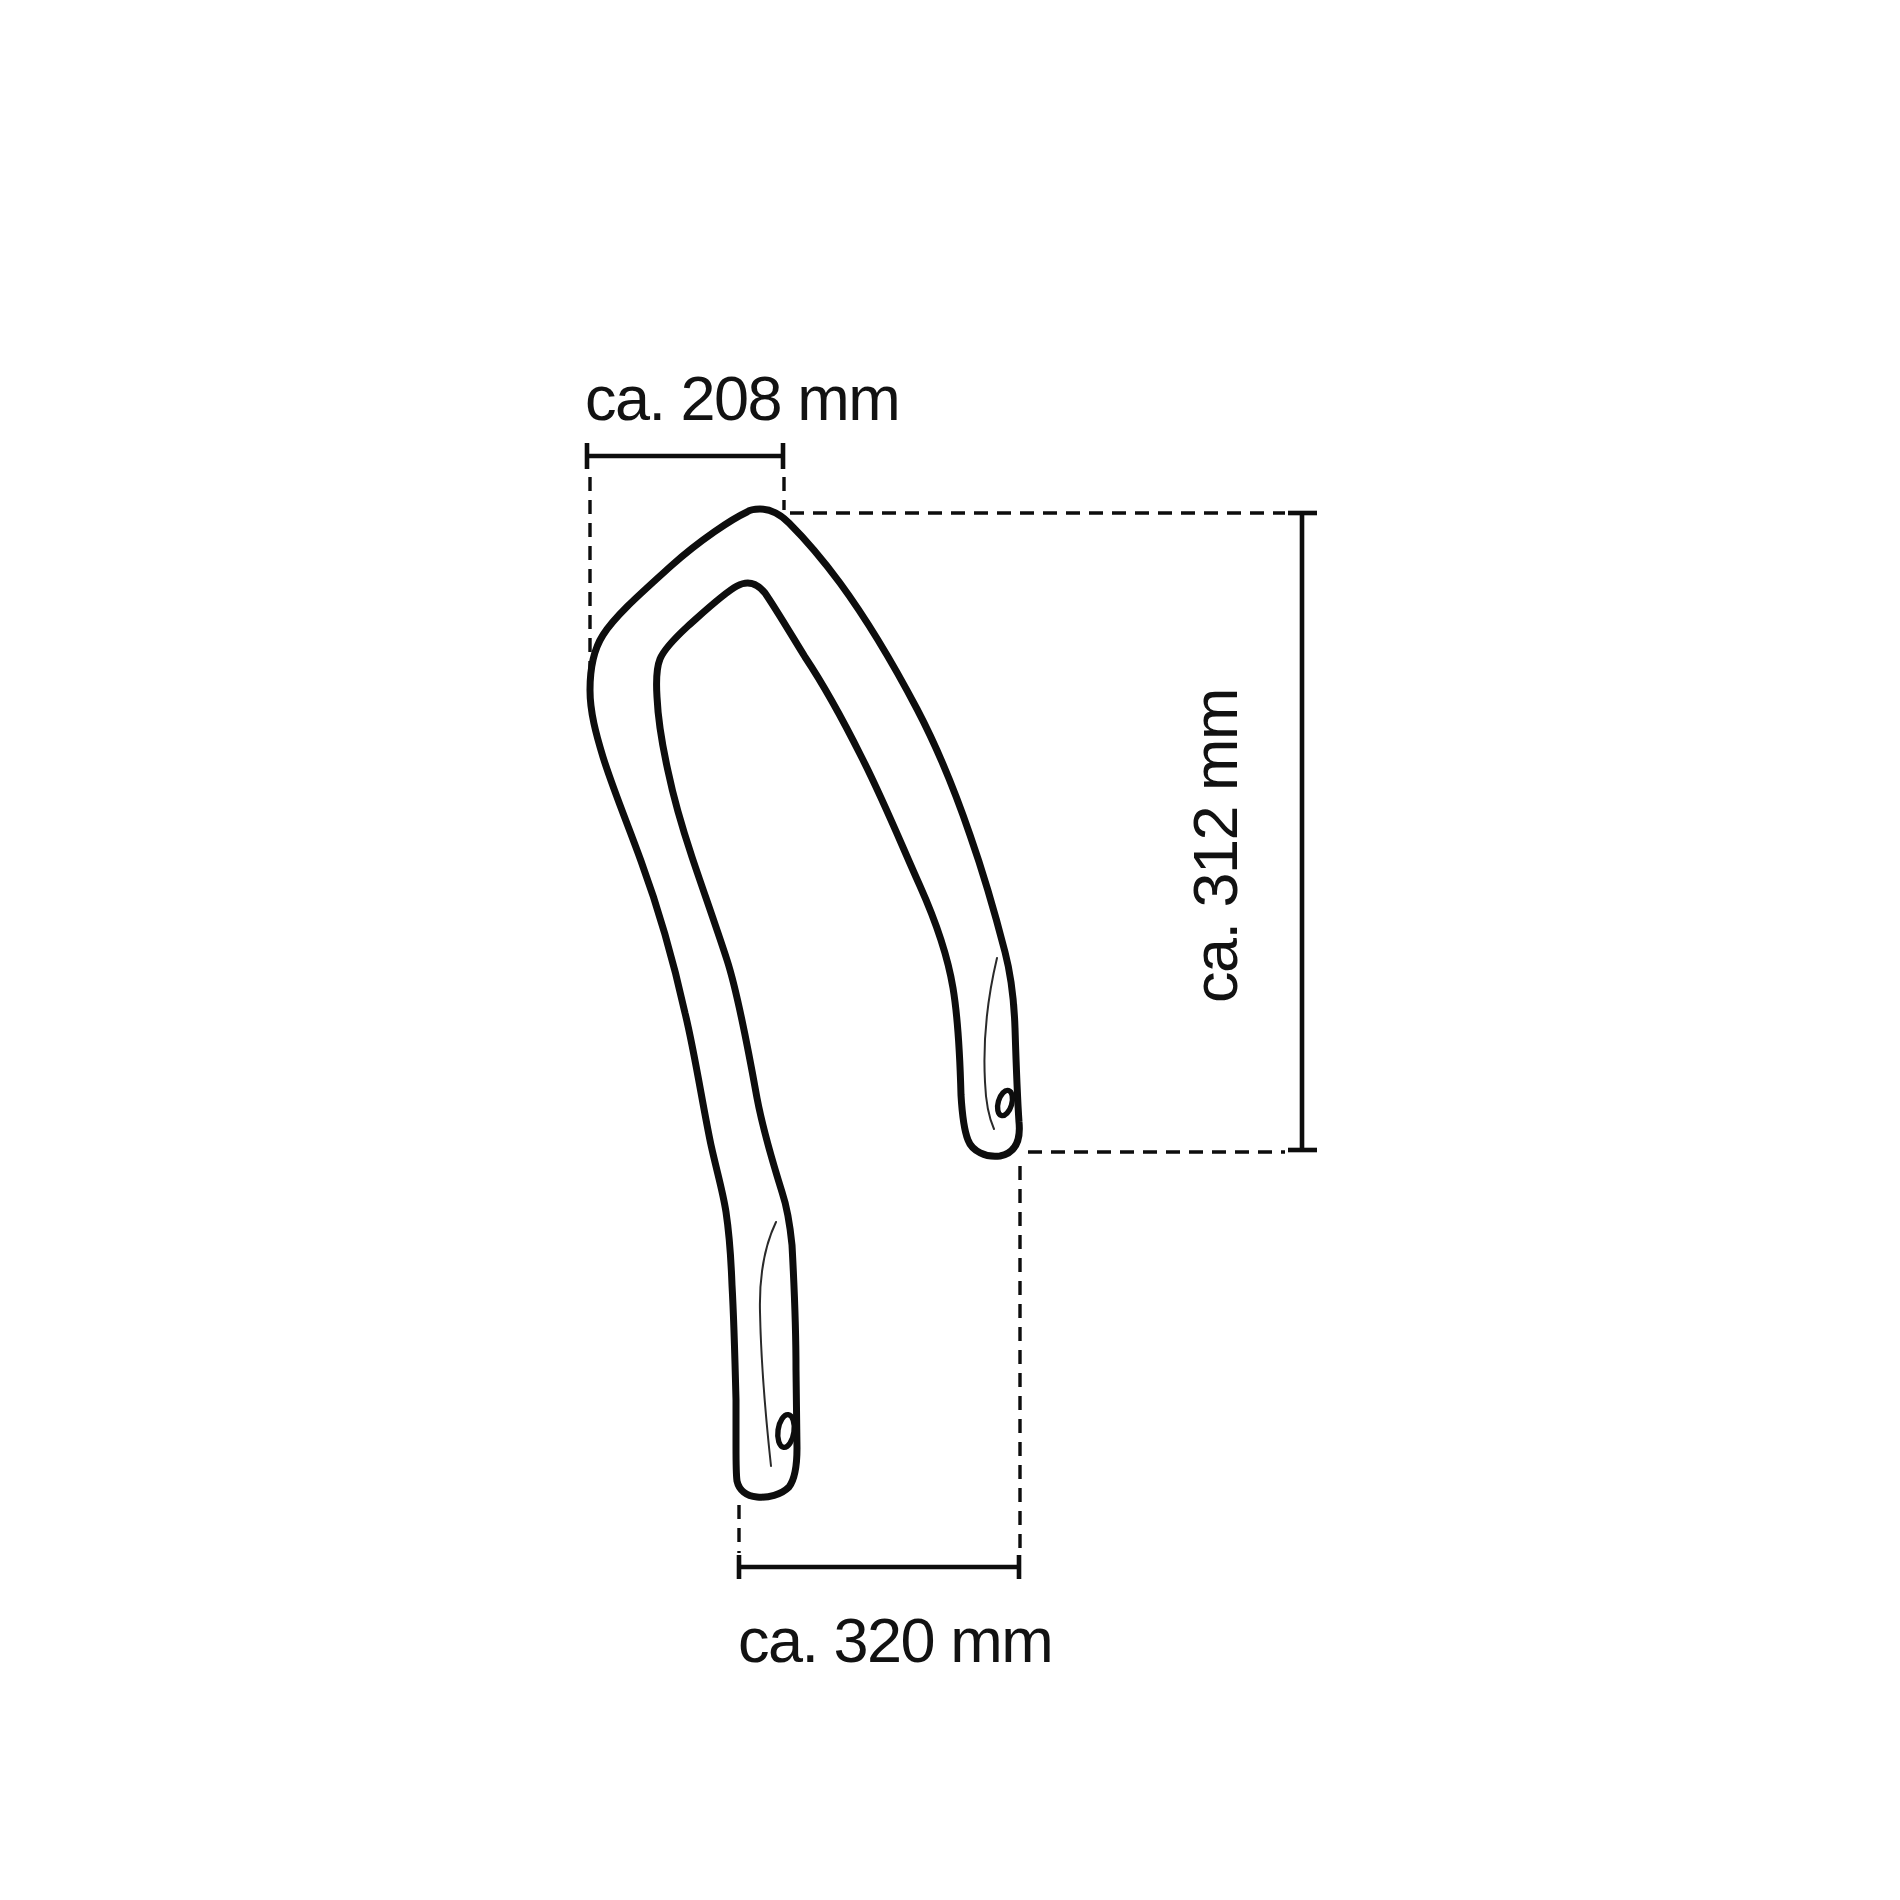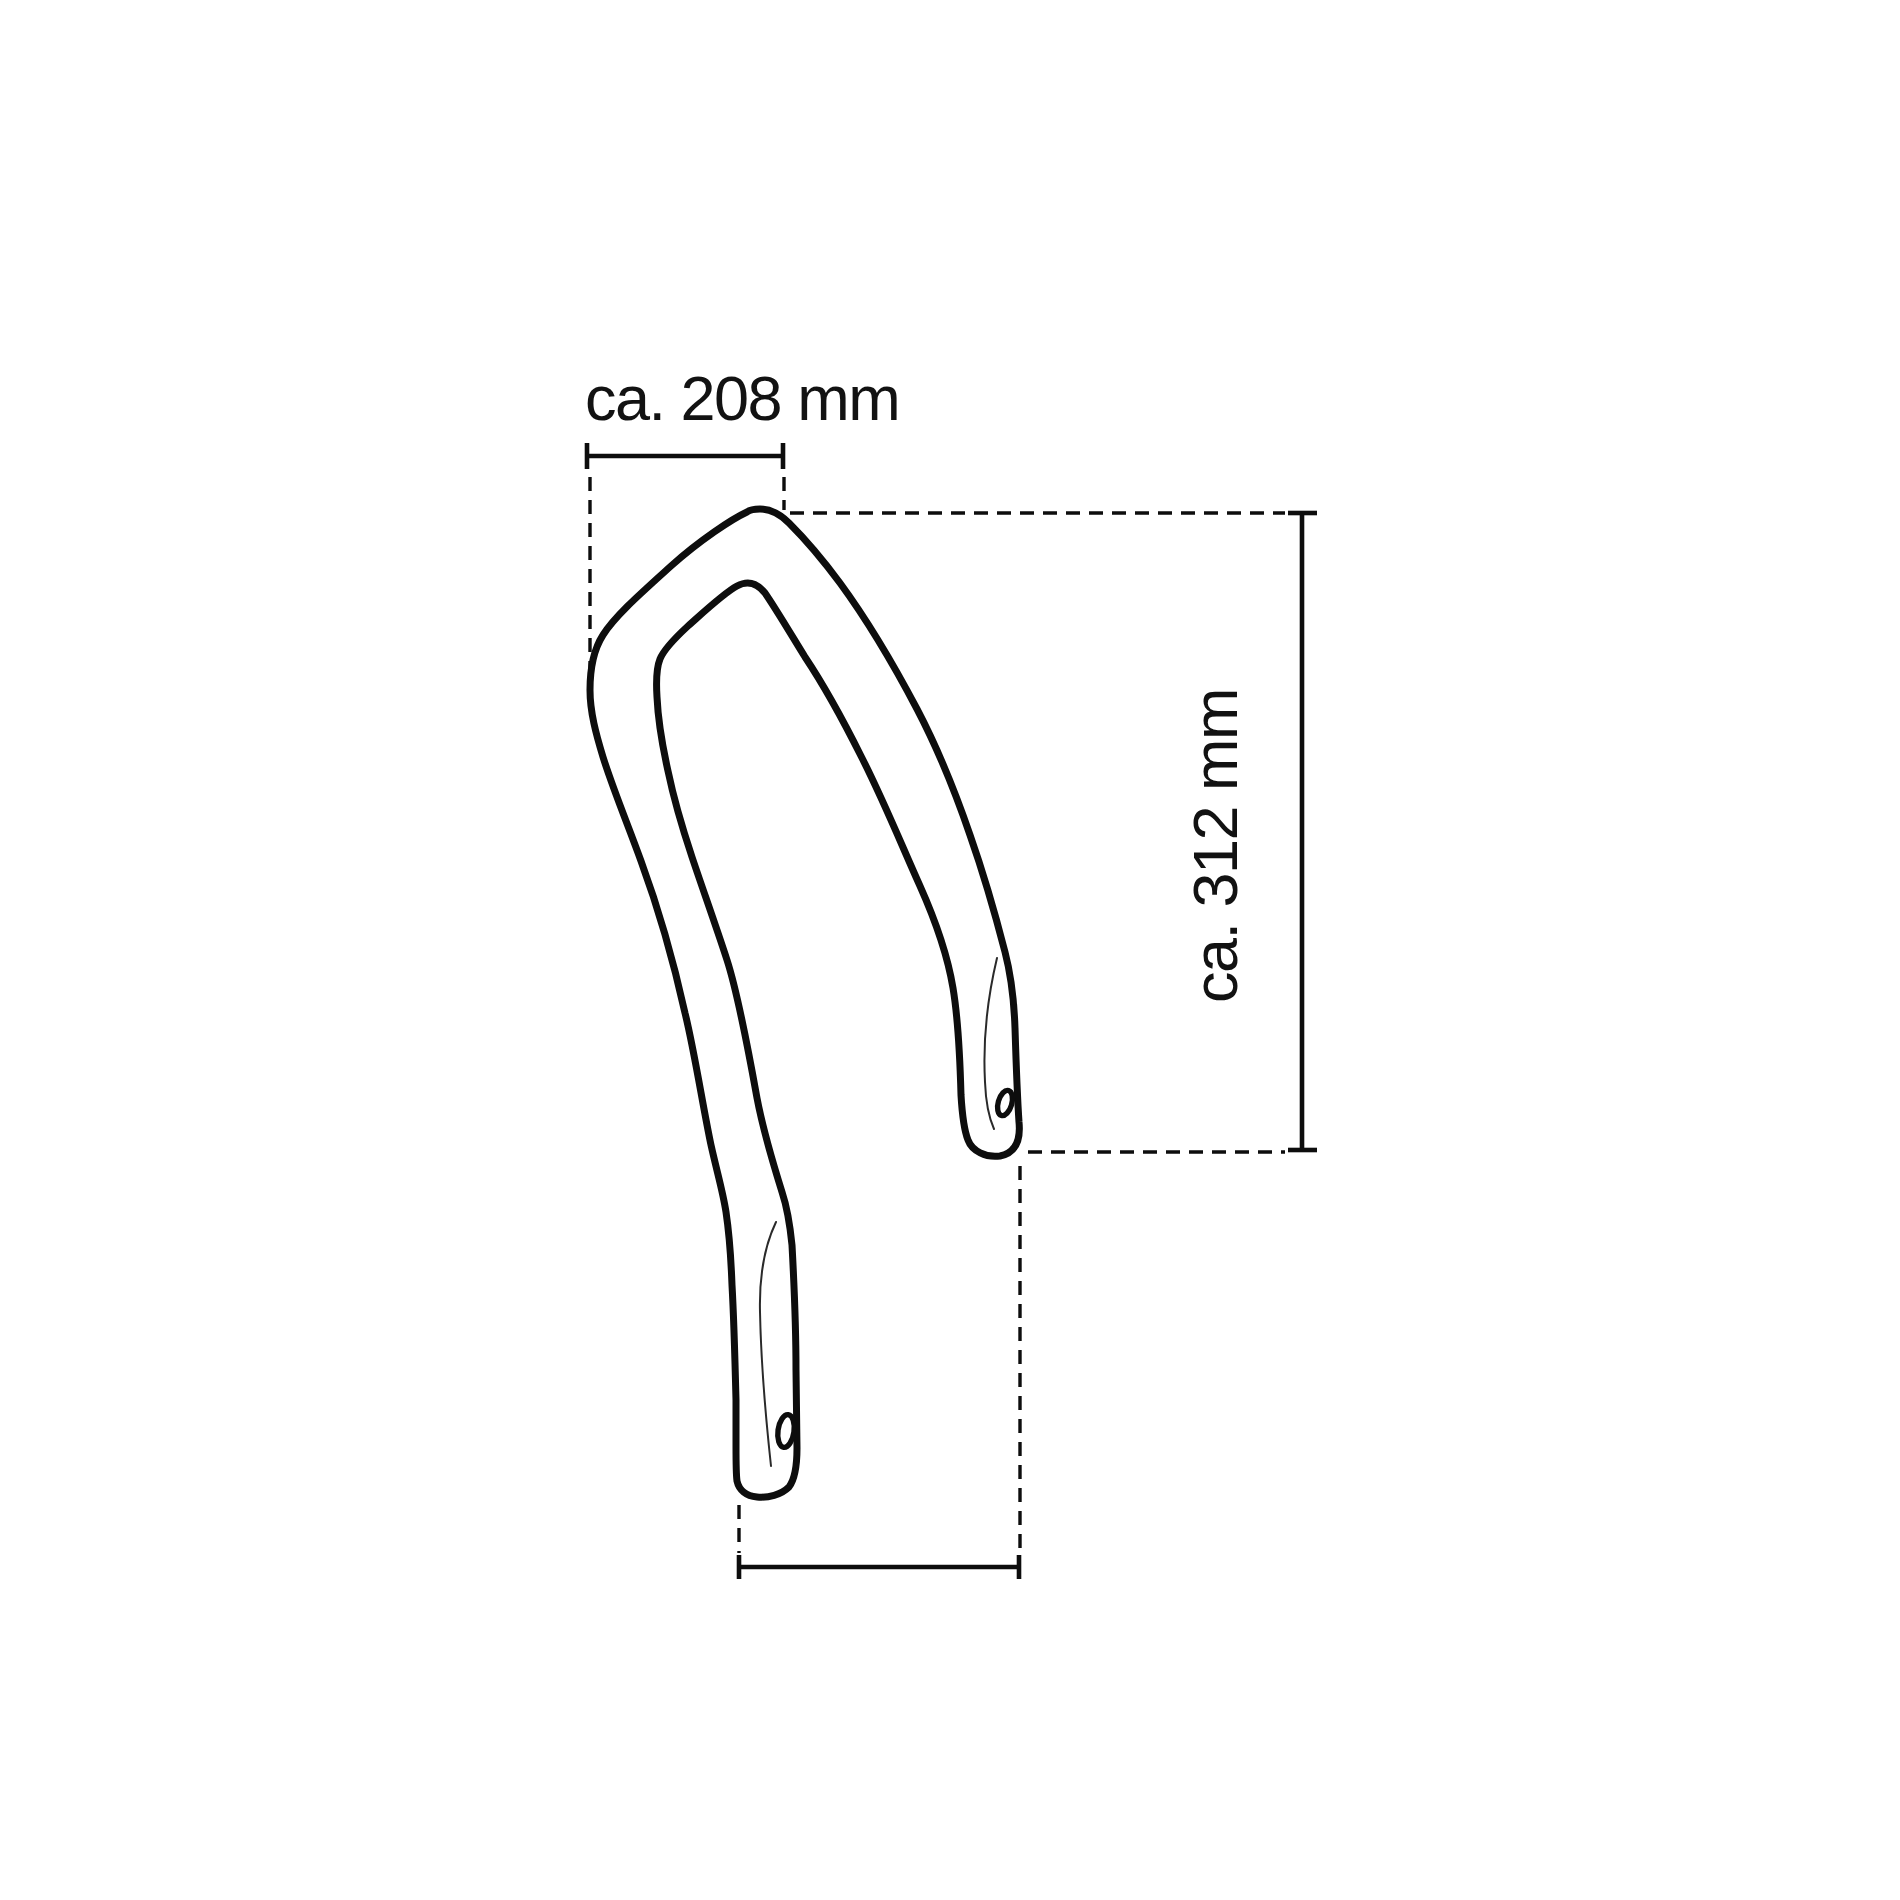--- a/index.html
+++ b/index.html
@@ -133,14 +133,15 @@
     <g fill="#ffffff" stroke="#0d0d0d" stroke-width="5.4">
       <ellipse cx="786" cy="1431" rx="8" ry="16.5" transform="rotate(8 786 1431)"></ellipse>
       <ellipse cx="1005" cy="1103" rx="6.8" ry="13" transform="rotate(16 1005 1103)"></ellipse>
     </g>
   </svg>
 
   <div class="dim-label dim-label-top">ca. 208 mm</div>
 
   <div class="dim-label dim-label-right">ca. 312 mm</div>
 
+  <div class="dim-label dim-label-bottom">ca. 320 mm</div>
 
 </div>
 
 </body></html>

